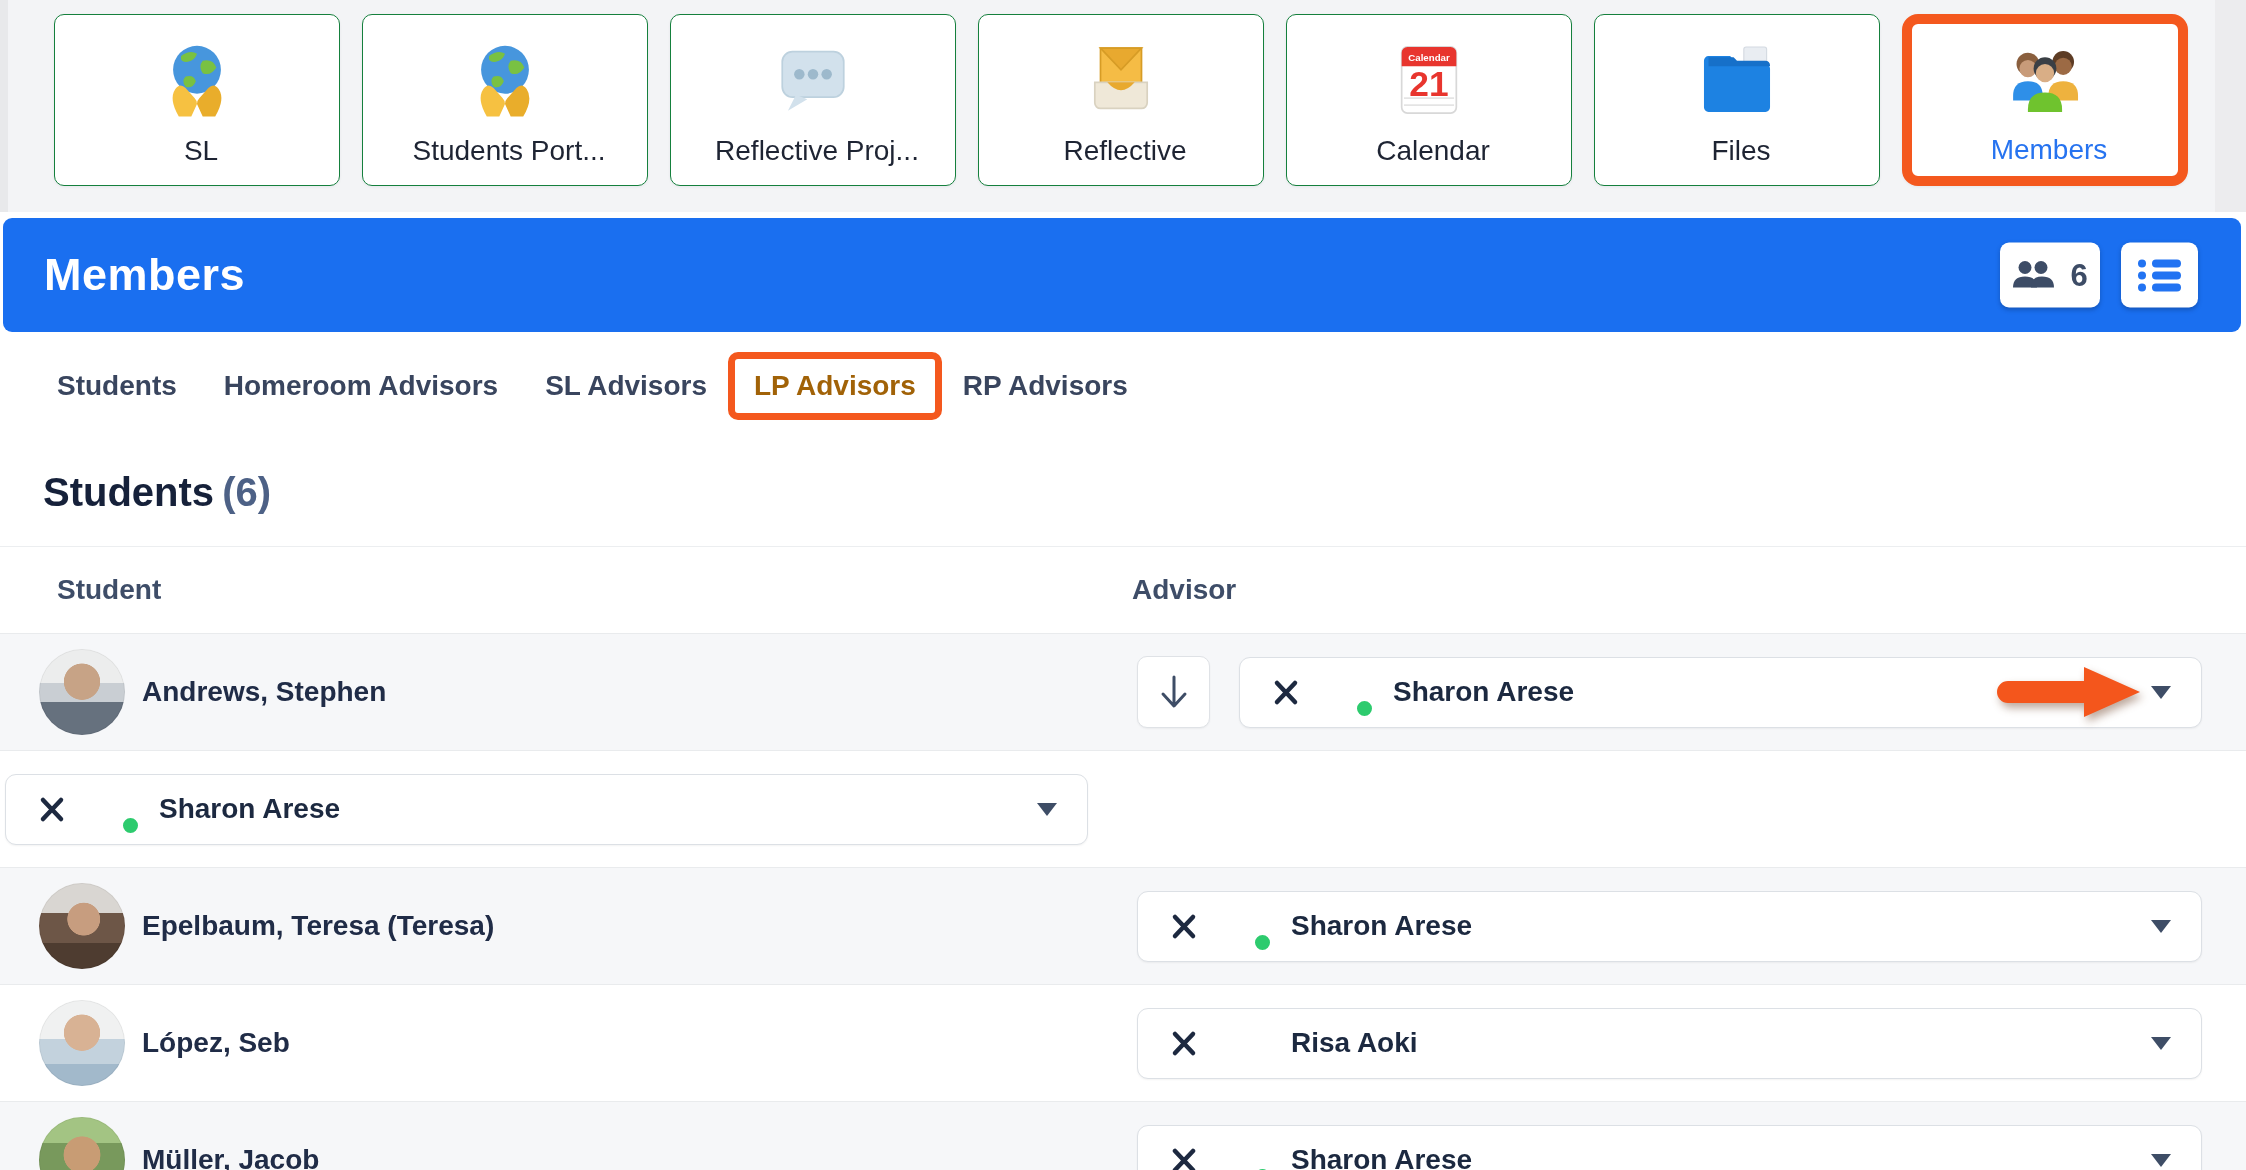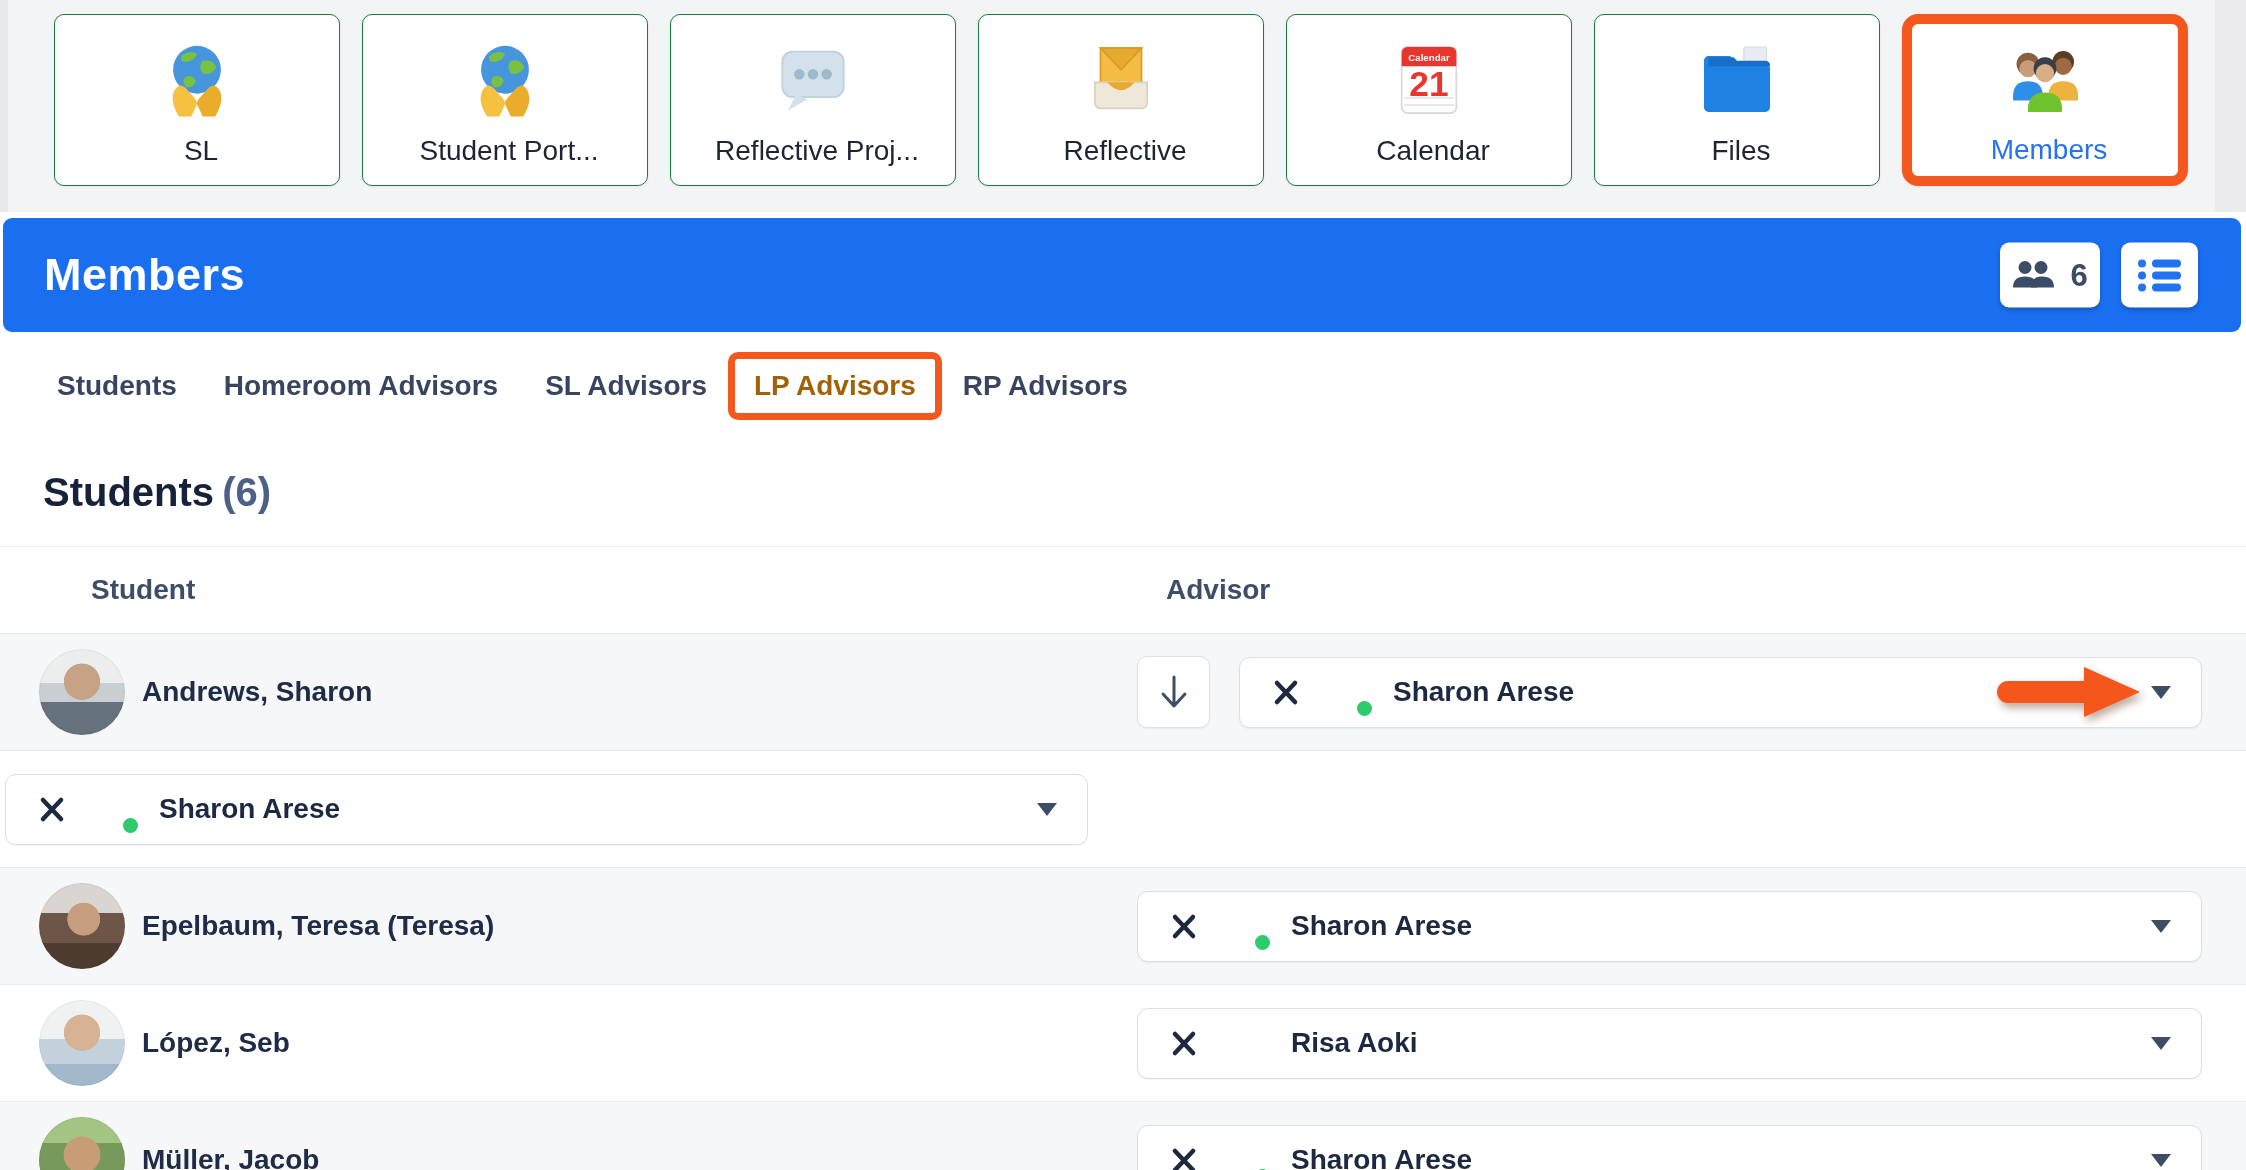--- a/index.html
+++ b/index.html
@@ -43,21 +43,21 @@
   .tab{font-size:28px;font-weight:700;color:#39455e;cursor:pointer;white-space:nowrap;}
   .tab.active{color:#a16207;}
   .tab.highlighted{border:7px solid #f4581e;border-radius:10px;padding:11px 19px;margin:-18px -26px;}
   
   .section-title{margin:68px 0 0 43px;font-size:40px;font-weight:800;color:#16213a;}
   .section-count{color:#4d6186;font-weight:700;margin-left:8px;}
   
   .table{margin-top:31px;border-top:1px solid #eceef0;}
   .t-head{height:86px;display:grid;grid-template-columns:1132px 1fr;align-items:center;
     border-bottom:1px solid #e9ebed;background:#fff;}
-  .th{font-size:28px;font-weight:700;color:#3e4d68;margin-left:34px;}
+  .th{font-size:28px;font-weight:700;color:#3e4d68;}
   .th-student{padding-left:57px;}
   .t-row{height:116px;display:grid;grid-template-columns:1132px 1fr;align-items:center;position:relative;}
   .t-row + .t-row{border-top:1px solid #e9ebed;}
   .t-row:nth-child(odd){background:#f6f7f9;}
   .student-cell{display:flex;align-items:center;gap:17px;padding-left:39px;}
   .avatar{width:86px;height:86px;border-radius:50%;flex:none;box-shadow:inset 0 0 0 1px rgba(0,0,0,.05);}
   .student-name{font-size:28px;font-weight:600;color:#202c47;}
   .advisor-cell{display:flex;align-items:center;gap:29px;padding-left:5px;padding-right:44px;}
   .down-btn{width:73px;height:72px;flex:none;background:#fff;border:1px solid #dfe2e6;border-radius:10px;
     display:flex;align-items:center;justify-content:center;cursor:pointer;box-shadow:0 1px 2px rgba(0,0,0,.05);}
@@ -109,21 +109,21 @@
     <div class="card-icon">
           <svg viewBox="0 0 72 72">
     <circle cx="36" cy="27" r="21" fill="#4796dd"></circle>
     <path d="M22 15 q8 -6 14 -2 q-2 6 -8 7 q-7 1 -6 -5z" fill="#79c142"></path>
     <path d="M41 19 q9 -2 12 6 q-5 8 -12 5 q-4 -6 0 -11z" fill="#79c142"></path>
     <path d="M26 33 q7 -2 9 4 q-3 7 -9 5 q-4 -5 0 -9z" fill="#79c142"></path>
     <path d="M31 68 h-11 q-9 -15 -3 -24 q4 -6 9 -1 l8 9 q2 2 2 5 z" fill="#f6c141"></path>
     <path d="M41 68 h11 q9 -15 3 -24 q-4 -6 -9 -1 l-8 9 q-2 2 -2 5 z" fill="#e9ad2b"></path>
   </svg>
         </div>
-    <div class="card-label">Student Port...</div>
+    <div class="card-label">Students Port...</div>
   </div>
 
   <div class="app-card">
     <div class="card-icon">
           <svg viewBox="0 0 72 72">
     <rect x="9" y="11" width="54" height="40" rx="9" fill="#d2e1ec" stroke="#bdd1de" stroke-width="1.5"></rect>
     <path d="M21 49 l-7 14 l17 -10 z" fill="#d2e1ec"></path>
     <circle cx="24" cy="31" r="4.6" fill="#9db9cc"></circle>
     <circle cx="36" cy="31" r="4.6" fill="#9db9cc"></circle>
     <circle cx="48" cy="31" r="4.6" fill="#9db9cc"></circle>
@@ -231,21 +231,21 @@
 
 <div class="table">
   <div class="t-head">
     <div class="th th-student">Student</div>
     <div class="th">Advisor</div>
   </div>
   <div id="rows-box">
   <div class="t-row">
     <div class="student-cell">
       <div class="avatar sa-0"></div>
-      <div class="student-name">Andrews, Sharon</div>
+      <div class="student-name">Andrews, Stephen</div>
     </div>
     <div class="advisor-cell">
       <button class="down-btn">
         <svg width="34" height="38" viewBox="0 0 34 38">
           <path d="M17 4 V30 M6 21 l11 12 11 -12" stroke="#3e4d66" stroke-width="3" fill="none" stroke-linecap="round" stroke-linejoin="round"></path>
         </svg>
       </button>
       <div class="select">
         <span class="x-icon">
           <svg width="26" height="27" viewBox="0 0 26 27">

